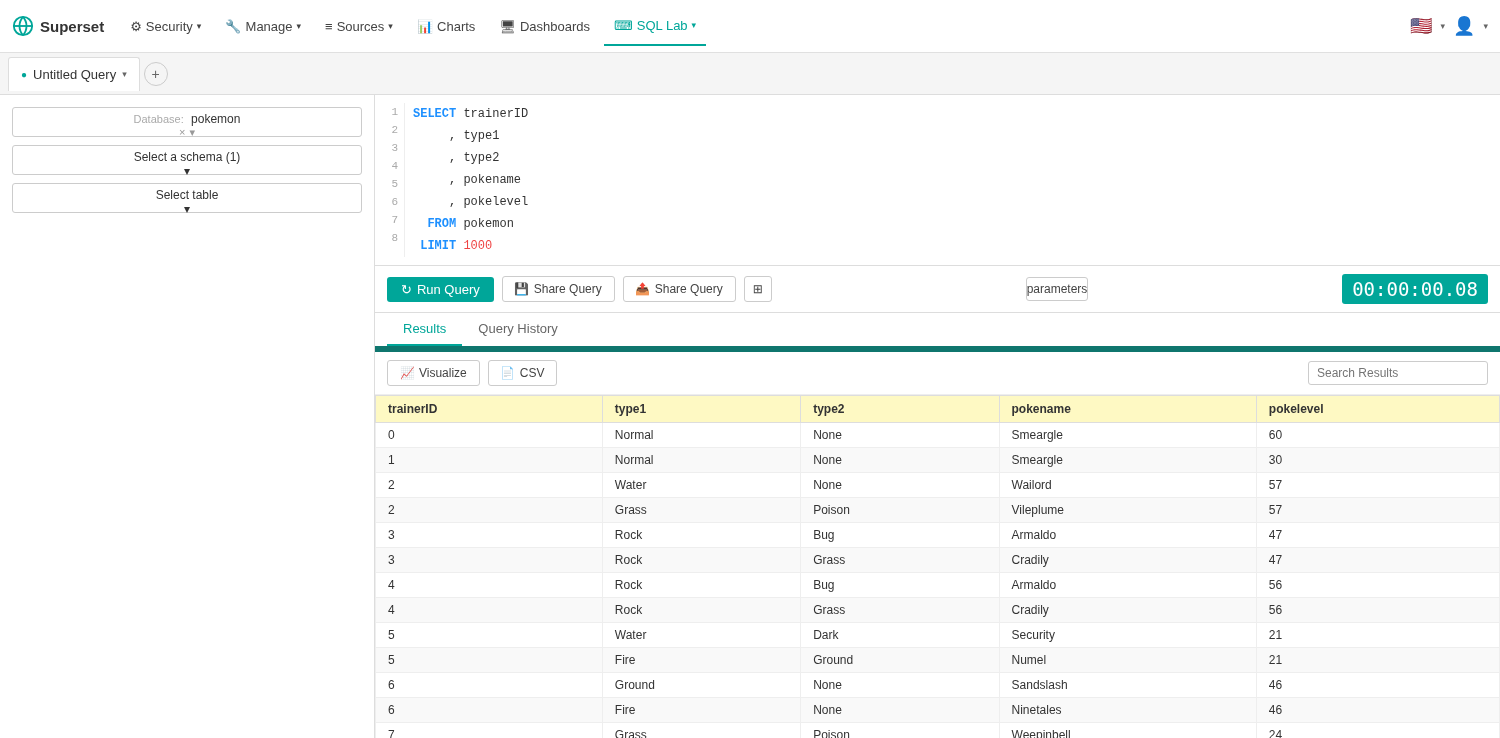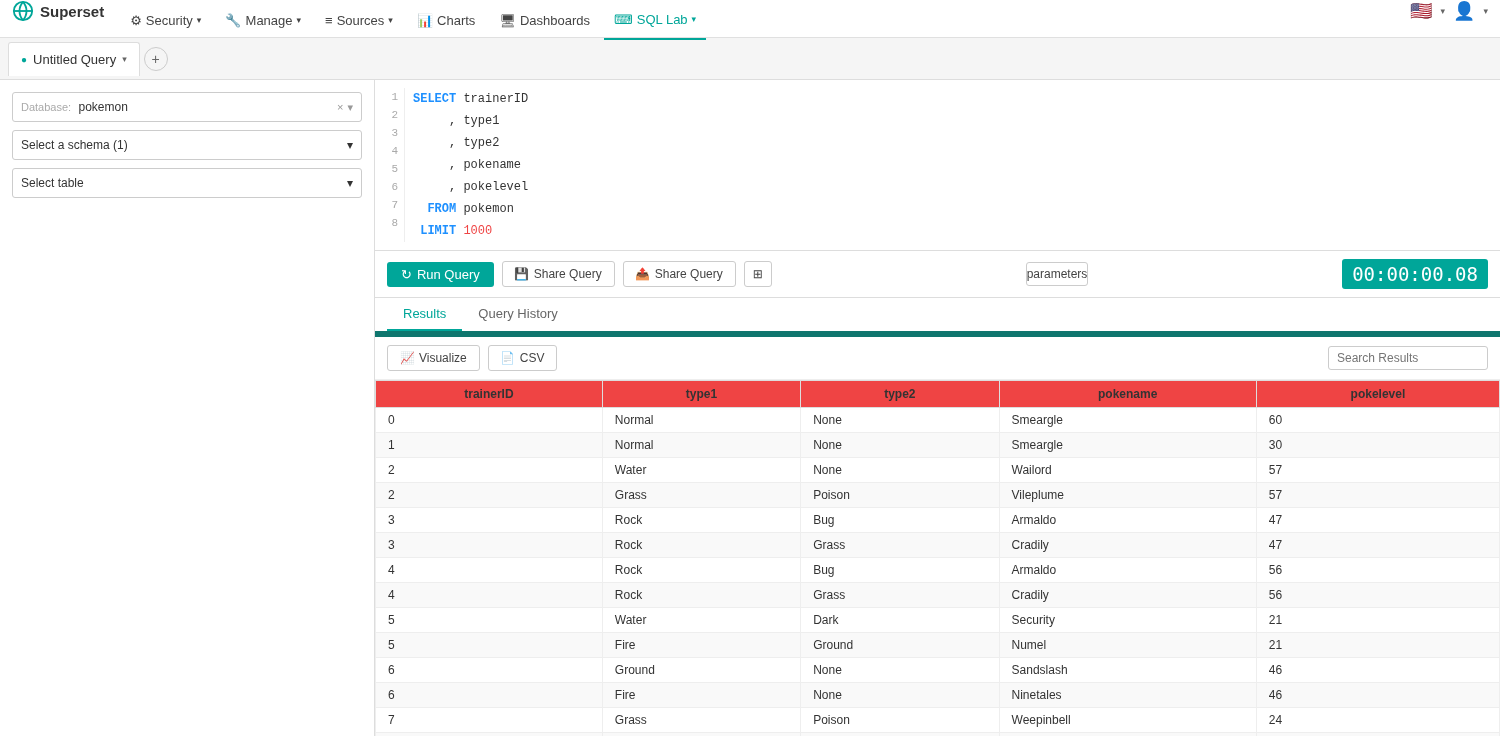--- a/index.html
+++ b/index.html
@@ -1,20 +1,20 @@
 <!DOCTYPE html>
 <html><head>
   <meta charset="utf-8">
   <style>
     * { box-sizing: border-box; margin: 0; padding: 0; }
     body { font-family: -apple-system, BlinkMacSystemFont, 'Segoe UI', sans-serif; font-size: 13px; background: #fff; color: #333; }
 
     
     .top-nav {
-      display: flex; align-items: flex-start; height: 38px;
+      display: flex; align-items: center; height: 53px;
       background: #fff; border-bottom: 1px solid #e0e0e0;
       padding: 0 12px; gap: 4px;
     }
     .top-nav-logo { display: flex; align-items: center; gap: 6px; font-weight: 700; font-size: 15px; color: #333; margin-right: 12px; }
     .top-nav-logo svg { width: 22px; height: 22px; }
     .nav-item {
       display: flex; align-items: center; gap: 4px;
       padding: 0 10px; height: 40px; font-size: 13px; color: #444;
       cursor: pointer; position: relative;
     }
@@ -51,20 +51,21 @@
     .left-sidebar {
       width: 375px; min-width: 375px; border-right: 1px solid #ddd;
       padding: 12px; display: flex; flex-direction: column; gap: 8px;
       background: #fff;
     }
     .db-select, .schema-select, .table-select {
       display: flex; align-items: center; justify-content: space-between;
       border: 1px solid #ccc; border-radius: 3px; padding: 4px 8px;
       font-size: 12px; color: #333; height: 30px; cursor: pointer;
       background: #fff;
+      flex-direction: column;
     }
     .db-label { color: #aaa; font-size: 11px; margin-right: 4px; }
     .db-value { color: #333; font-weight: 500; }
     .select-icons { display: flex; gap: 4px; color: #999; font-size: 11px; }
 
     
     .content-area { flex: 1; display: flex; flex-direction: column; overflow: hidden; }
 
     
     .sql-editor {
@@ -128,31 +129,31 @@
     }
     .result-tab.active { color: #00a699; border-bottom: 2px solid #00a699; }
 
     
     .results-toolbar {
       display: flex; align-items: center; gap: 8px;
       padding: 8px 12px; border-bottom: 1px solid #eee;
     }
     .search-results {
       margin-left: auto; border: 1px solid #ccc; border-radius: 3px;
-      padding: 4px 8px; font-size: 12px; width: 160px; color: #999;
+      padding: 4px 8px; font-size: 12px; width: 180px; color: #999;
     }
 
     
     .results-table-container { flex: 1; overflow-y: auto; }
     .results-table {
       width: 100%; border-collapse: collapse; font-size: 12px;
     }
     .results-table th {
-      background: #ef4444; border: 1px solid #ddd;
-      padding: 6px 12px; text-align: center; font-weight: 600;
+      background: #fef9c3; border: 1px solid #ddd;
+      padding: 6px 12px; text-align: left; font-weight: 600;
       position: sticky; top: 0; z-index: 1;
     }
     .results-table td {
       border: 1px solid #eee; padding: 5px 12px;
     }
     .results-table tr:nth-child(even) td { background: #f9f9f9; }
     .results-table tr:nth-child(odd) td { background: #fff; }
 
     
     .results-table-container::-webkit-scrollbar { width: 8px; }

